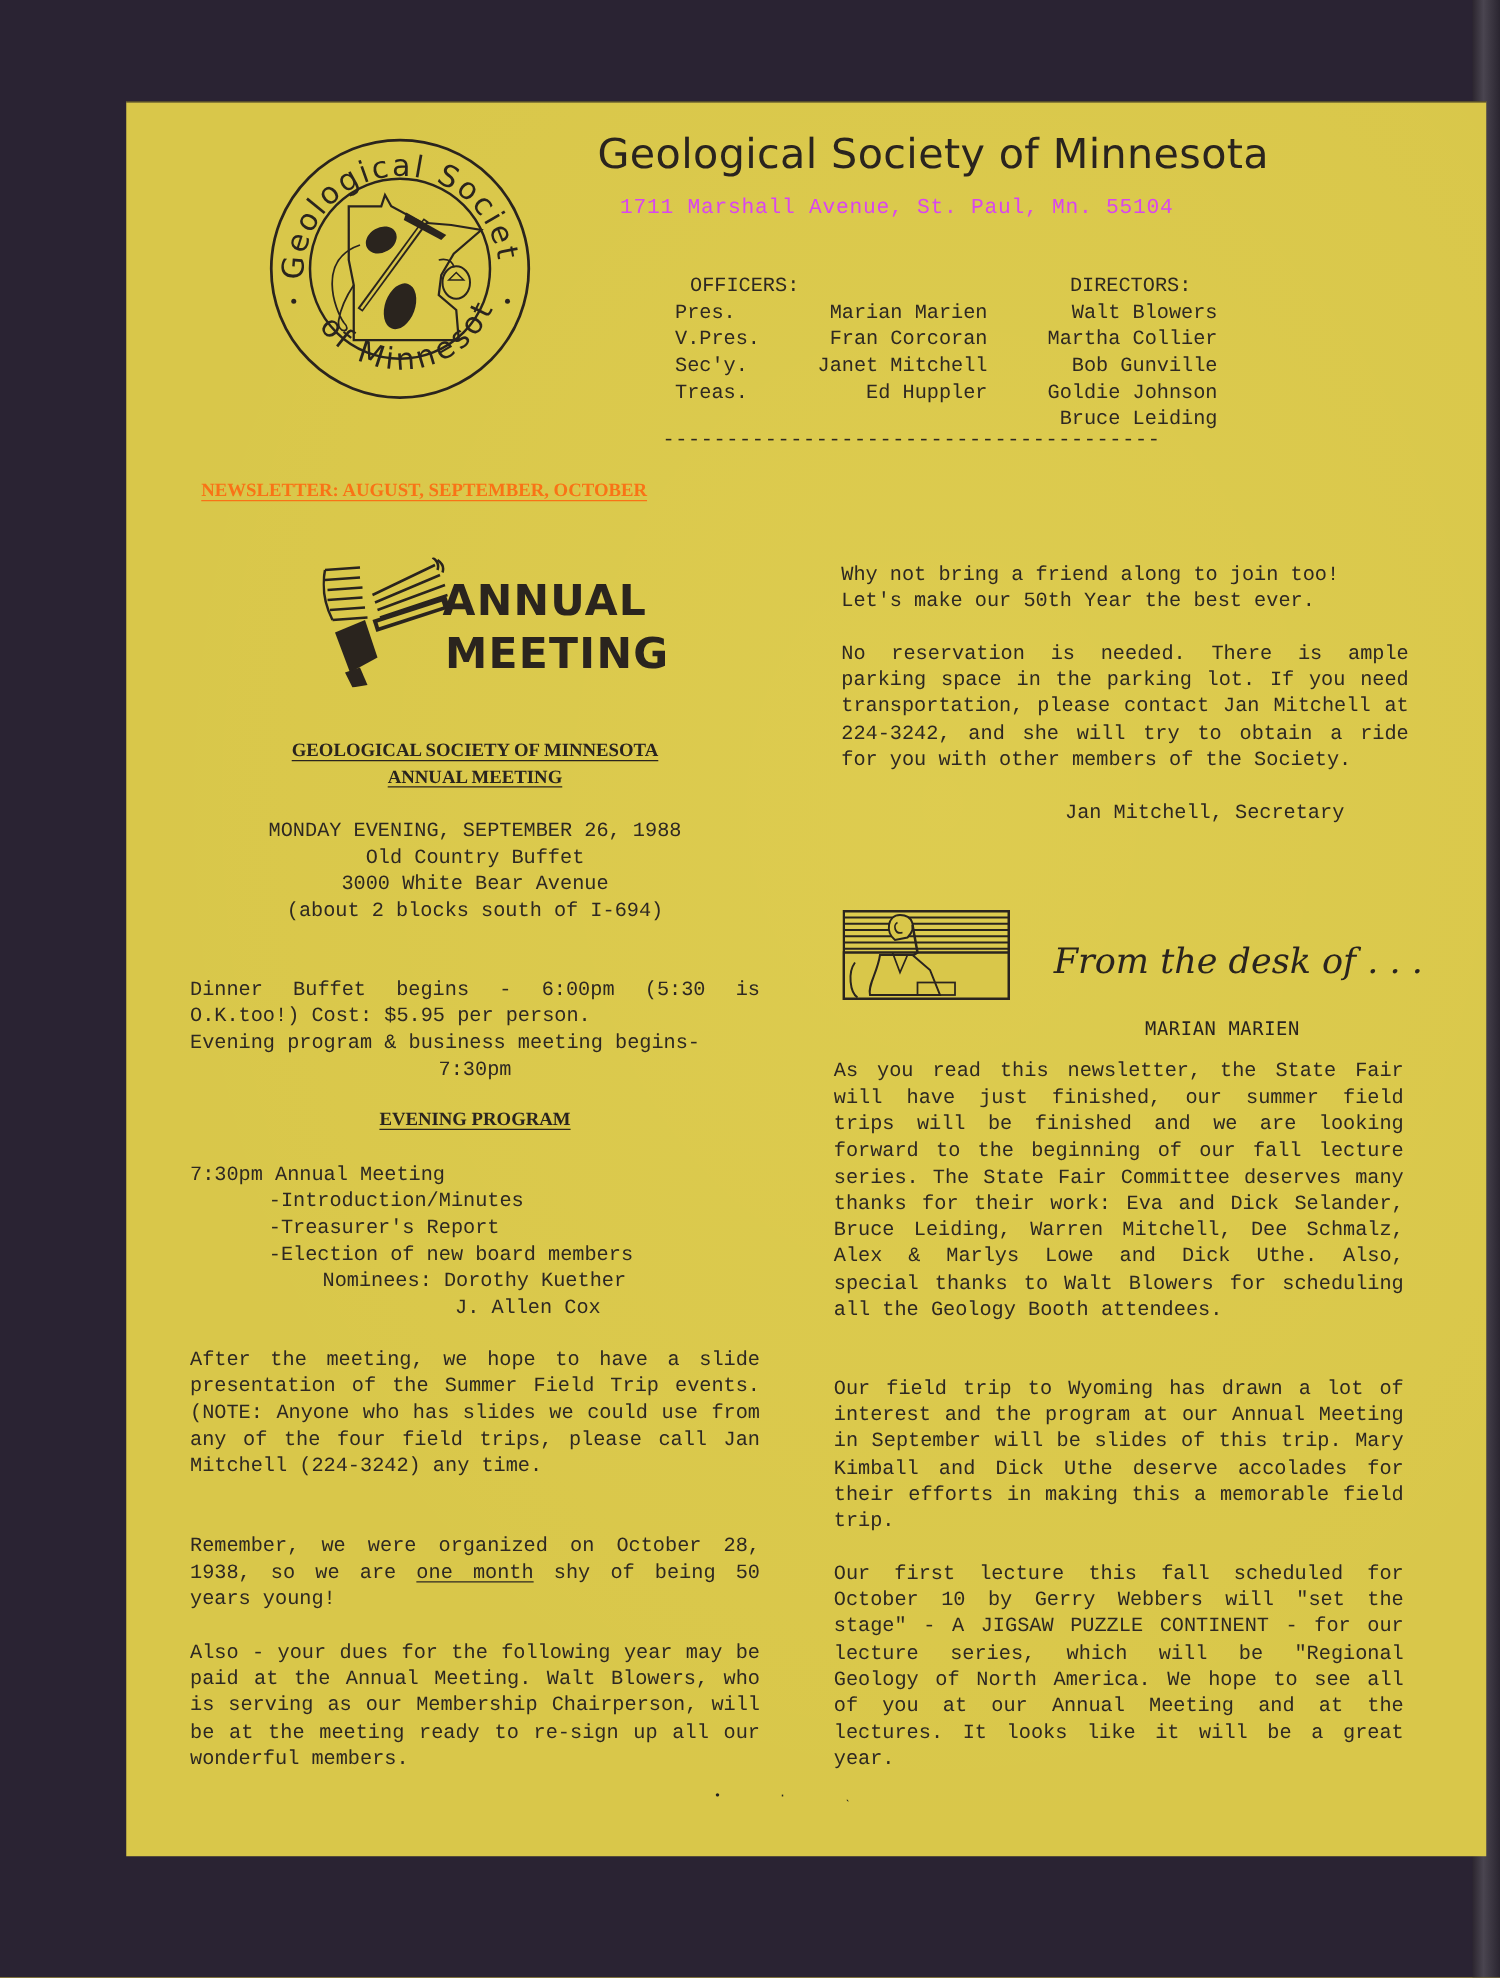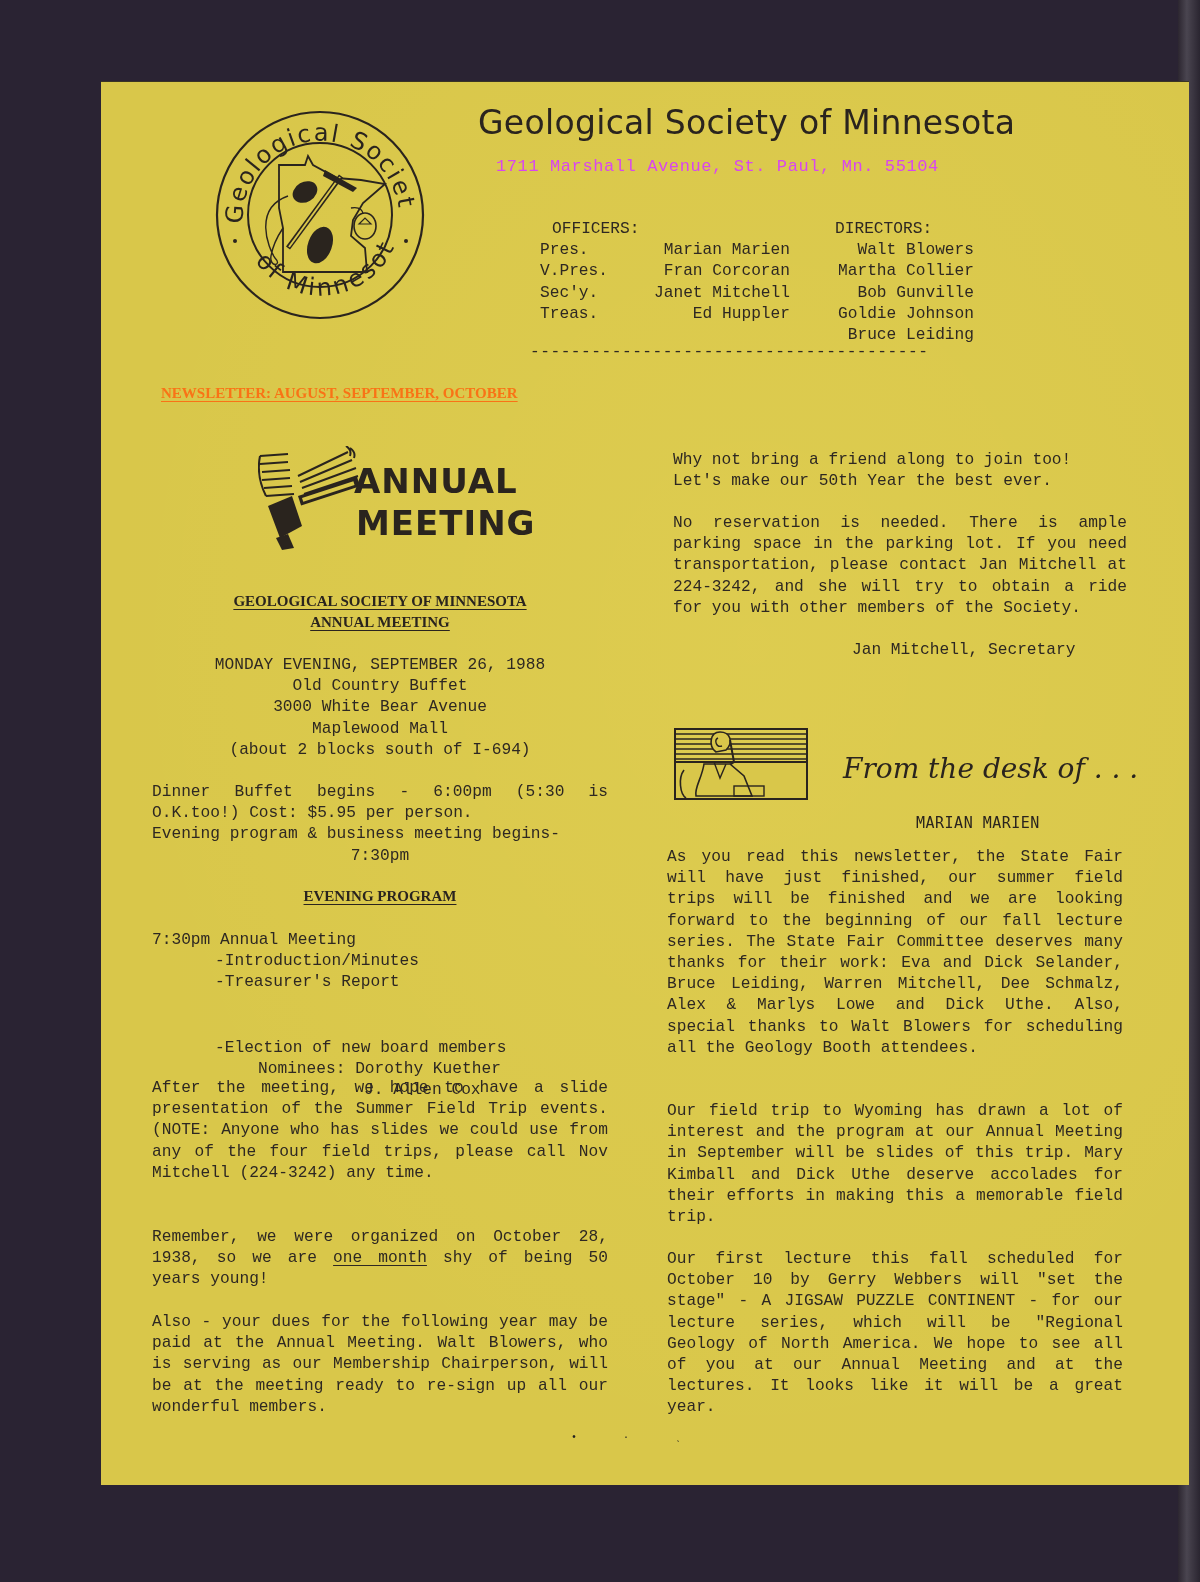--- a/index.html
+++ b/index.html
@@ -27,21 +27,21 @@
     font-size:33px; color:#2a241e; letter-spacing:0.3px; white-space:nowrap;
   }
   .address {
     left:496px; top:157px; font-size:17px; letter-spacing:0.6px; white-space:nowrap;
     font-family:"Liberation Mono", monospace; color:#d946ef;
   }
   .officers { left:540px; top:219px; width:250px; }
   .officers .row { display:flex; justify-content:space-between; white-space:nowrap; }
   .officers .head { padding-left:12px; }
   .directors { left:822px; top:219px; width:152px; text-align:right; }
-  .directors .head { text-align:left; padding-left:13px; }
+  .directors .head { text-align:center; padding-left:13px; }
   .dashes { left:530px; top:342px; white-space:nowrap; letter-spacing:0.5px; }
   .nl-heading {
     left:161px; top:385px; font-family:"Liberation Serif", "DejaVu Serif", serif; font-weight:bold;
     font-size:15px; text-decoration:underline; text-underline-offset:3px; white-space:nowrap; color:#f97316;
   }
   .section-head {
     font-family:"Liberation Serif", "DejaVu Serif", serif; font-weight:bold; font-size:15px;
     text-decoration:underline; text-underline-offset:3px; white-space:nowrap; color:#2a241e;
     text-align:center;
   }
@@ -156,44 +156,43 @@
 
 <div class="abs" style="left:152px;top:593px;width:456px;">
   <div class="section-head">GEOLOGICAL SOCIETY OF MINNESOTA</div>
   <div class="section-head" style="margin-top:4px;">ANNUAL MEETING</div>
 </div>
 
 <div class="abs mono center" style="left:152px;top:655px;width:456px;">
   <div>MONDAY EVENING, SEPTEMBER 26, 1988</div>
   <div>Old Country Buffet</div>
   <div>3000 White Bear Avenue</div>
-  <div>Maplewood Mall</div>
   <div>(about 2 blocks south of I-694)</div>
 </div>
 
 <div class="abs mono" style="left:152px;top:782px;width:456px;">
   <div class="justify">Dinner Buffet begins - 6:00pm (5:30 is O.K.too!) Cost: $5.95 per person.</div>
   <div>Evening program &amp; business meeting begins-</div>
   <div class="center">7:30pm</div>
 </div>
 
 <div class="abs" style="left:152px;top:888px;width:456px;">
   <div class="section-head">EVENING PROGRAM</div>
 </div>
 
 <div class="abs mono" style="left:152px;top:930px;width:456px;">
   <div>7:30pm Annual Meeting</div>
   <div style="padding-left:63px;">-Introduction/Minutes</div>
   <div style="padding-left:63px;">-Treasurer's Report</div>
-  <div style="padding-left:63px;margin-top:44px;">-Election of new board members</div>
+  <div style="padding-left:63px;">-Election of new board members</div>
   <div style="padding-left:106px;">Nominees: Dorothy Kuether</div>
   <div style="padding-left:212px;">J. Allen Cox</div>
 </div>
 
-<div class="abs mono justify" style="left:152px;top:1078px;width:456px;">After the meeting, we hope to have a slide presentation of the Summer Field Trip events. (NOTE: Anyone who has slides we could use from any of the four field trips, please call Nov Mitchell (224-3242) any time.</div>
+<div class="abs mono justify" style="left:152px;top:1078px;width:456px;">After the meeting, we hope to have a slide presentation of the Summer Field Trip events. (NOTE: Anyone who has slides we could use from any of the four field trips, please call Jan Mitchell (224-3242) any time.</div>
 
 <div class="abs mono justify" style="left:152px;top:1227px;width:456px;">
   <span>Remember, we were organized on October 28, 1938, so we are </span><u class="ul">one month</u><span> shy of being 50 years young!</span>
 </div>
 
 <div class="abs mono justify" style="left:152px;top:1312px;width:456px;">Also - your dues for the following year may be paid at the Annual Meeting.  Walt Blowers, who is serving as our Membership Chairperson, will be at the meeting ready to re-sign up all our wonderful members.</div>
 
 <div class="abs mono" style="left:673px;top:450px;width:454px;">
   <div>Why not bring a friend along to join too!</div>
   <div>Let's make our 50th Year the best ever.</div>

